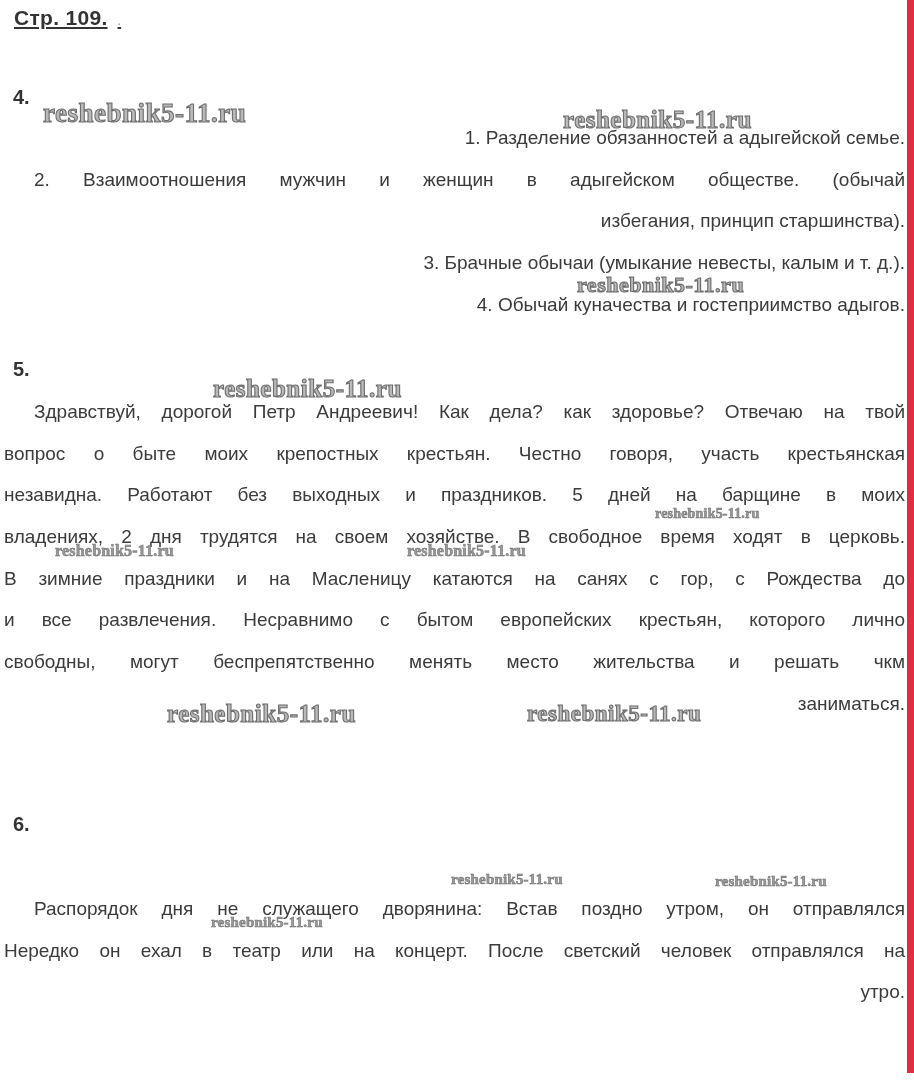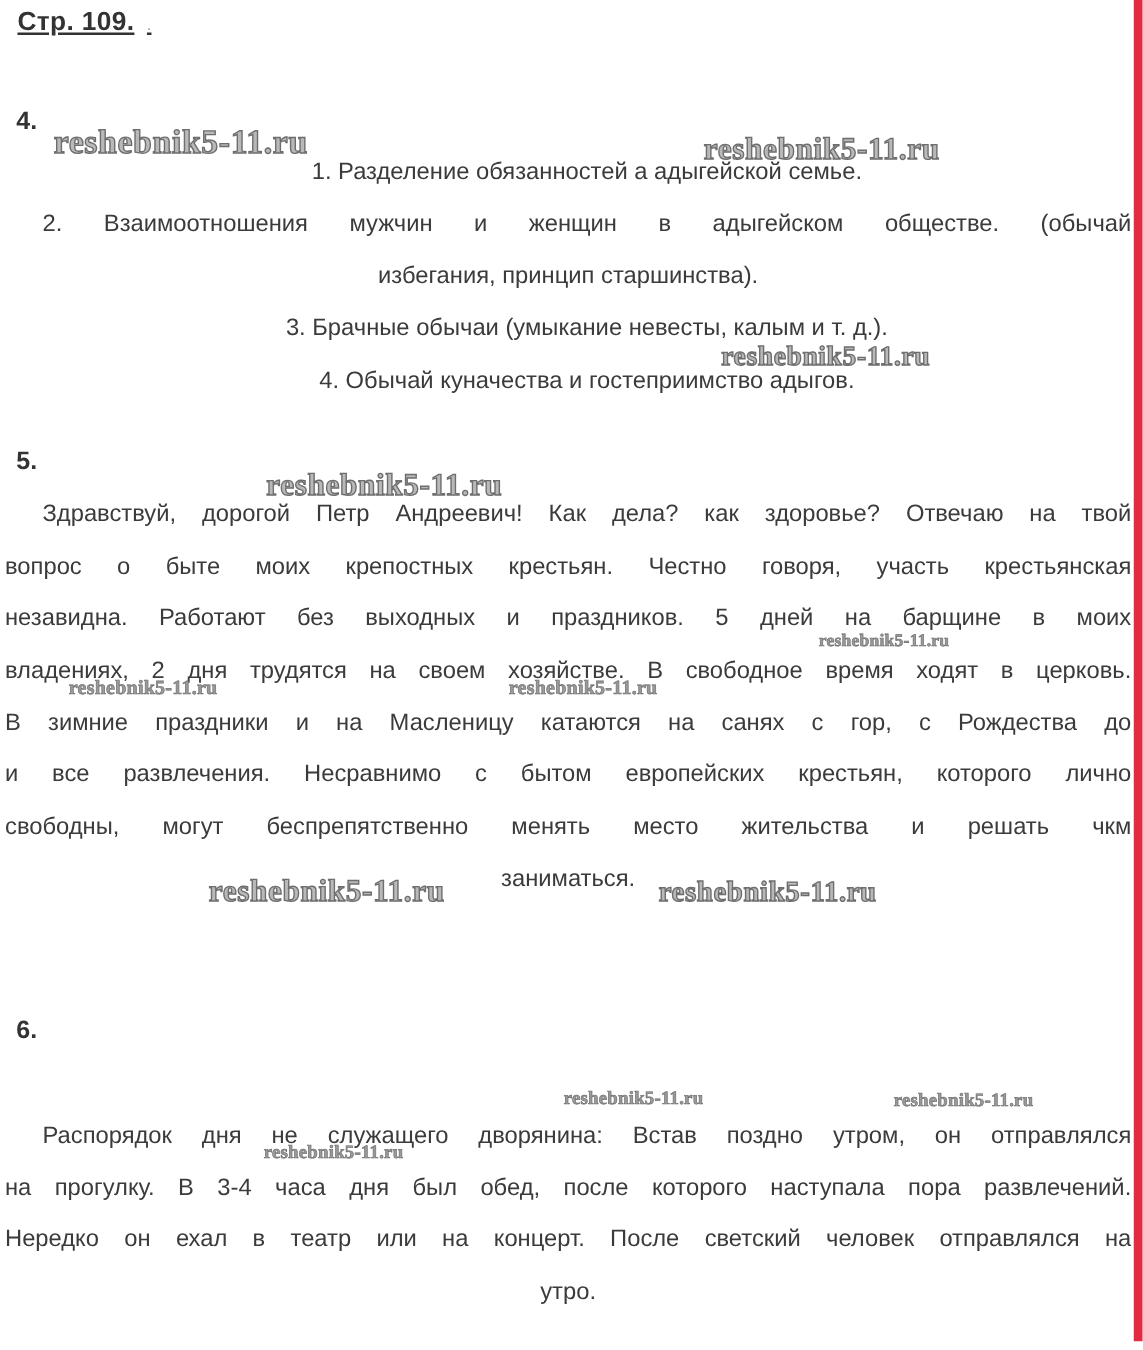--- a/index.html
+++ b/index.html
@@ -23,21 +23,21 @@
   .sec5-num{top:359px;}
   .sec6-num{top:814px;}
 
   
   .lines{position:absolute;left:4px;width:901px;}
   .sec4-lines{top:117px;}
   .sec5-lines{top:391px;}
   .sec6-lines{top:888px;}
   .line{
     height:41.7px;line-height:41.7px;font-size:19px;color:#3b3b3b;
-    white-space:nowrap;text-align:center;
+    white-space:nowrap;text-align:right;
   }
   .line.just{
     white-space:normal;text-align:justify;text-align-last:justify;
     overflow:hidden;
   }
   .line.ind{padding-left:30px;}
 
   
   .wm{
     position:absolute;font-family:Liberation Serif, serif;font-weight:700;
@@ -89,21 +89,20 @@
       <div class="line just">владениях, 2 дня трудятся на своем хозяйстве. В свободное время ходят в церковь.</div>
       <div class="line just">В зимние праздники и на Масленицу катаются на санях с гор, с Рождества до</div>
       <div class="line just">и все развлечения. Несравнимо с бытом европейских крестьян, которого лично</div>
       <div class="line just">свободны, могут беспрепятственно менять место жительства и решать чкм</div>
       <div class="line">заниматься.</div>
     </div>
 
   <div class="sec-num sec6-num">6.</div>
   <div class="lines sec6-lines">
       <div class="line just ind">Распорядок дня не служащего дворянина: Встав поздно утром, он отправлялся</div>
-      <div class="line just">на прогулку. В 3-4 часа дня был обед, после которого наступала пора развлечений.</div>
       <div class="line just">Нередко он ехал в театр или на концерт. После светский человек отправлялся на</div>
       <div class="line">утро.</div>
     </div>
 
   <span class="wm wm1">reshebnik5-11.ru</span>
   <span class="wm wm2">reshebnik5-11.ru</span>
   <span class="wm wm3">reshebnik5-11.ru</span>
   <span class="wm wm4">reshebnik5-11.ru</span>
   <span class="wm wm-sm wm5">reshebnik5-11.ru</span>
   <span class="wm wm-sm wm6">reshebnik5-11.ru</span>

